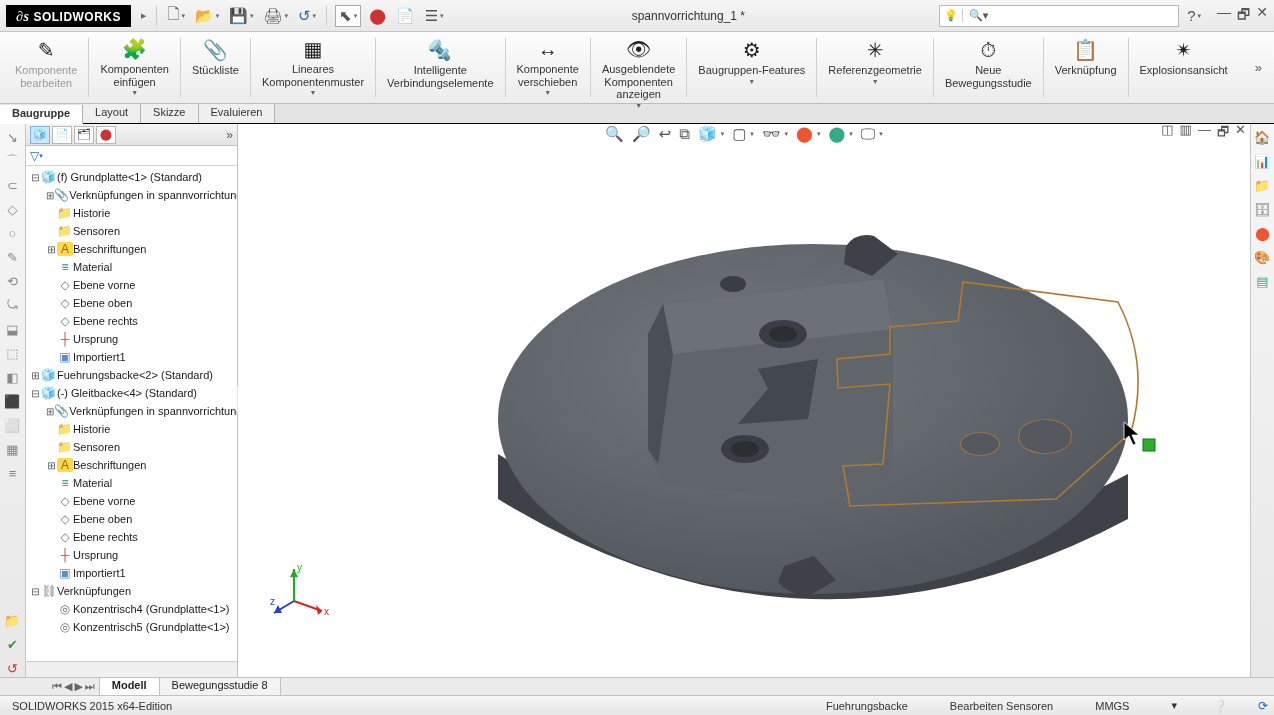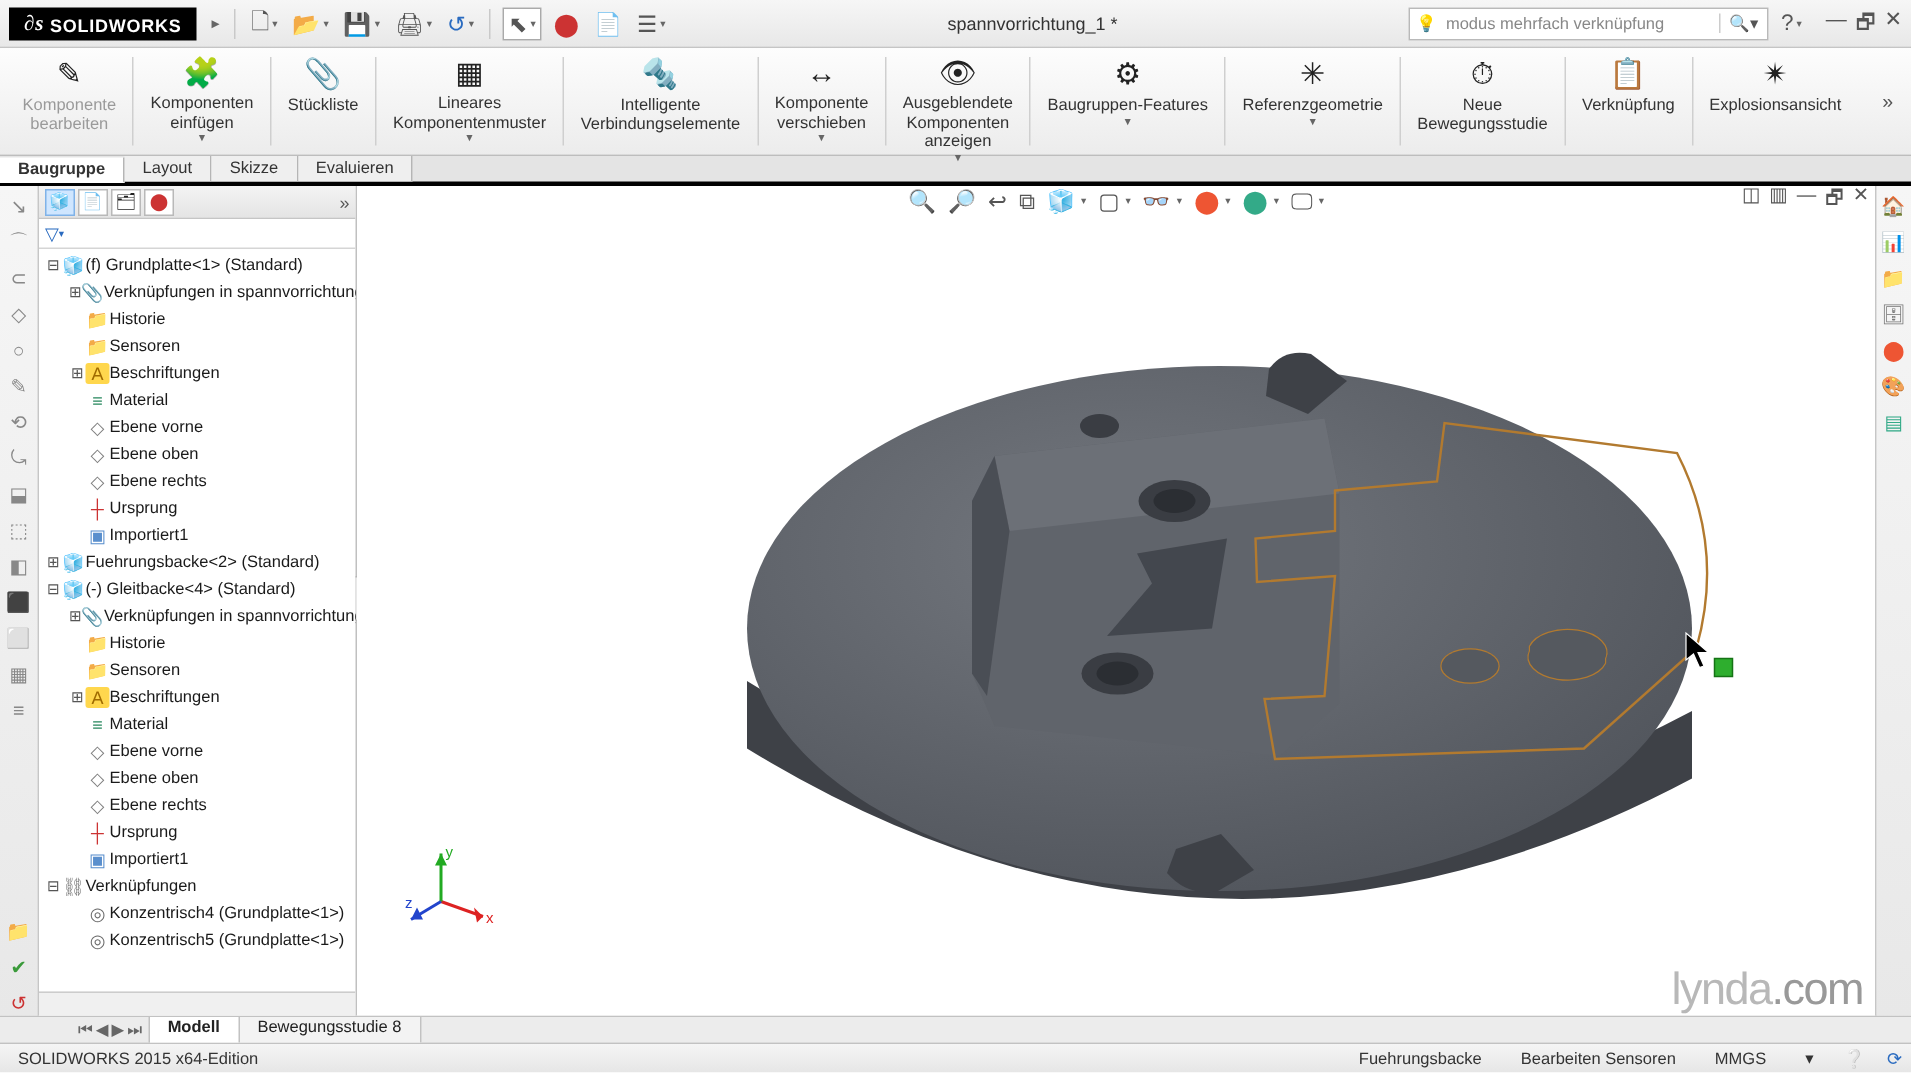--- a/index.html
+++ b/index.html
@@ -22,21 +22,21 @@
 
 .ribbon{height:72px;background:linear-gradient(#fdfdfd,#ececec);border-bottom:1px solid #bdbdbd;display:flex;align-items:stretch;padding:2px 6px}
 .rbtn{display:flex;flex-direction:column;align-items:center;justify-content:flex-start;padding:3px 8px;min-width:58px;text-align:center;line-height:1.15;border:1px solid transparent;border-radius:2px}
 .rbtn .ric{height:24px;display:flex;align-items:center;justify-content:center;font-size:20px}
 .rbtn .rlab{font-size:11px;color:#333;margin-top:2px}
 .rbtn .rcar{font-size:7px;color:#666;margin-top:1px}
 .rbtn.dis .rlab{color:#9a9a9a}
 .rsep{width:1px;background:#cfcfcf;margin:4px 2px}
 .rov{margin-left:auto;display:flex;align-items:center;font-size:13px;color:#555;padding:0 6px}
 
-.mtabs{height:20px;background:#e4e4e4;border-bottom:3px solid #000000;display:flex;align-items:stretch;font-size:11px}
+.mtabs{height:20px;background:#e4e4e4;border-bottom:1px solid #000000;display:flex;align-items:stretch;font-size:11px}
 .mtabs .tab{padding:2px 12px;border-right:1px solid #b5b5b5;background:#efefef;color:#333}
 .mtabs .tab.active{background:#fff;font-weight:bold;border-bottom:1px solid #fff;position:relative;top:1px}
 
 .workspace{position:relative;height:calc(715px - 32px - 72px - 20px - 18px - 20px);display:flex}
 
 .vstrip{width:26px;background:linear-gradient(#f6f6f6,#e8e8e8);border-right:1px solid #c6c6c6;display:flex;flex-direction:column;align-items:center;padding-top:4px;gap:6px}
 .vstrip .vic{width:18px;height:18px;display:flex;align-items:center;justify-content:center;color:#888;font-size:13px}
 .vstrip .vgap{flex:1}
 .vstrip .vic.y{color:#c99a00}
 .vstrip .vic.g{color:#3a9a3a}
@@ -84,21 +84,21 @@
 .rstrip .ric2{width:18px;height:18px;display:flex;align-items:center;justify-content:center;font-size:13px}
 
 .sheet-tabs{height:18px;background:#ececec;border-top:1px solid #c2c2c2;display:flex;align-items:stretch;font-size:11px}
 .sheet-tabs .nav{display:flex;align-items:center;gap:2px;padding:0 4px;color:#666;border-right:1px solid #c2c2c2;margin-left:48px}
 .sheet-tabs .stab{padding:1px 12px;border-right:1px solid #c2c2c2;background:#f3f3f3}
 .sheet-tabs .stab.act{background:#fff;font-weight:bold}
 .sheet-tabs .fill{flex:1}
 .watermark{position:absolute;right:8px;bottom:0;font-size:30px;color:#b8b8b8;letter-spacing:-1px;font-family:Arial,sans-serif;display:flex;align-items:baseline;pointer-events:none}
 .watermark b{color:#999;font-weight:normal}
 
-.status{height:20px;background:linear-gradient(#f5f5f5,#e6e6e6);border-top:1px solid #c2c2c2;display:flex;align-items:center;font-size:11px;color:#333;padding:0 6px;gap:14px}
+.status{height:20px;background:linear-gradient(#f5f5f5,#e6e6e6);border-top:1px solid #c2c2c2;display:flex;align-items:center;font-size:11px;color:#333;padding:0 6px;gap:30px}
 .status .sp{flex:1}
 .status .chip{padding:0 6px}
 .status .qic{font-size:12px;color:#2a6bc0}
 </style>
 </head>
 <body>
 
 <div class="title-bar">
   <div class="logo-chip">
     <span class="ds">∂s</span>
@@ -141,21 +141,20 @@
     </span>
   <span class="mb-dd">
       <span class="ic">☰</span>
       <span class="car">▾</span>
     </span>
 
   <div class="doc-title">spannvorrichtung_1 *</div>
 
   <div class="search-wrap">
     <span class="bulb">💡</span>
-    <input value="modus mehrfach verknüpfung" style="">
     <span class="mag">🔍<span class="car">▾</span></span>
   </div>
   <span class="mb-dd">
       <span class="ic">?</span>
       <span class="car">▾</span>
     </span>
   <div class="win-ctrl">
     <span>—</span>
     <span>🗗</span>
     <span>✕</span>
@@ -493,24 +492,20 @@
       <polygon points="52,50 46,44 48,54" fill="#d22"></polygon>
       <text x="54" y="54" fill="#d22" font-size="10">x</text>
       <line x1="24" y1="40" x2="24" y2="8" stroke="#2a2" stroke-width="2"></line>
       <polygon points="24,8 20,16 28,16" fill="#2a2"></polygon>
       <text x="27" y="10" fill="#2a2" font-size="10">y</text>
       <line x1="24" y1="40" x2="4" y2="52" stroke="#24c" stroke-width="2"></line>
       <polygon points="4,52 12,52 8,44" fill="#24c"></polygon>
       <text x="0" y="44" fill="#24c" font-size="10">z</text>
     </svg>
 
-    <div class="watermark">
-      <span style="font-weight:300">lynda</span>
-        <b>.com</b>
-    </div>
   </div>
 
   <div class="rstrip">
     <span class="ric2" style="color:#d9a300">🏠</span>
     <span class="ric2" style="color:#2a6bc0">📊</span>
     <span class="ric2" style="color:#d9a300">📁</span>
     <span class="ric2" style="color:#777">🗄</span>
     <span class="ric2" style="color:#e53">⬤</span>
     <span class="ric2" style="color:#d9a300">🎨</span>
     <span class="ric2" style="color:#3a8">▤</span>

